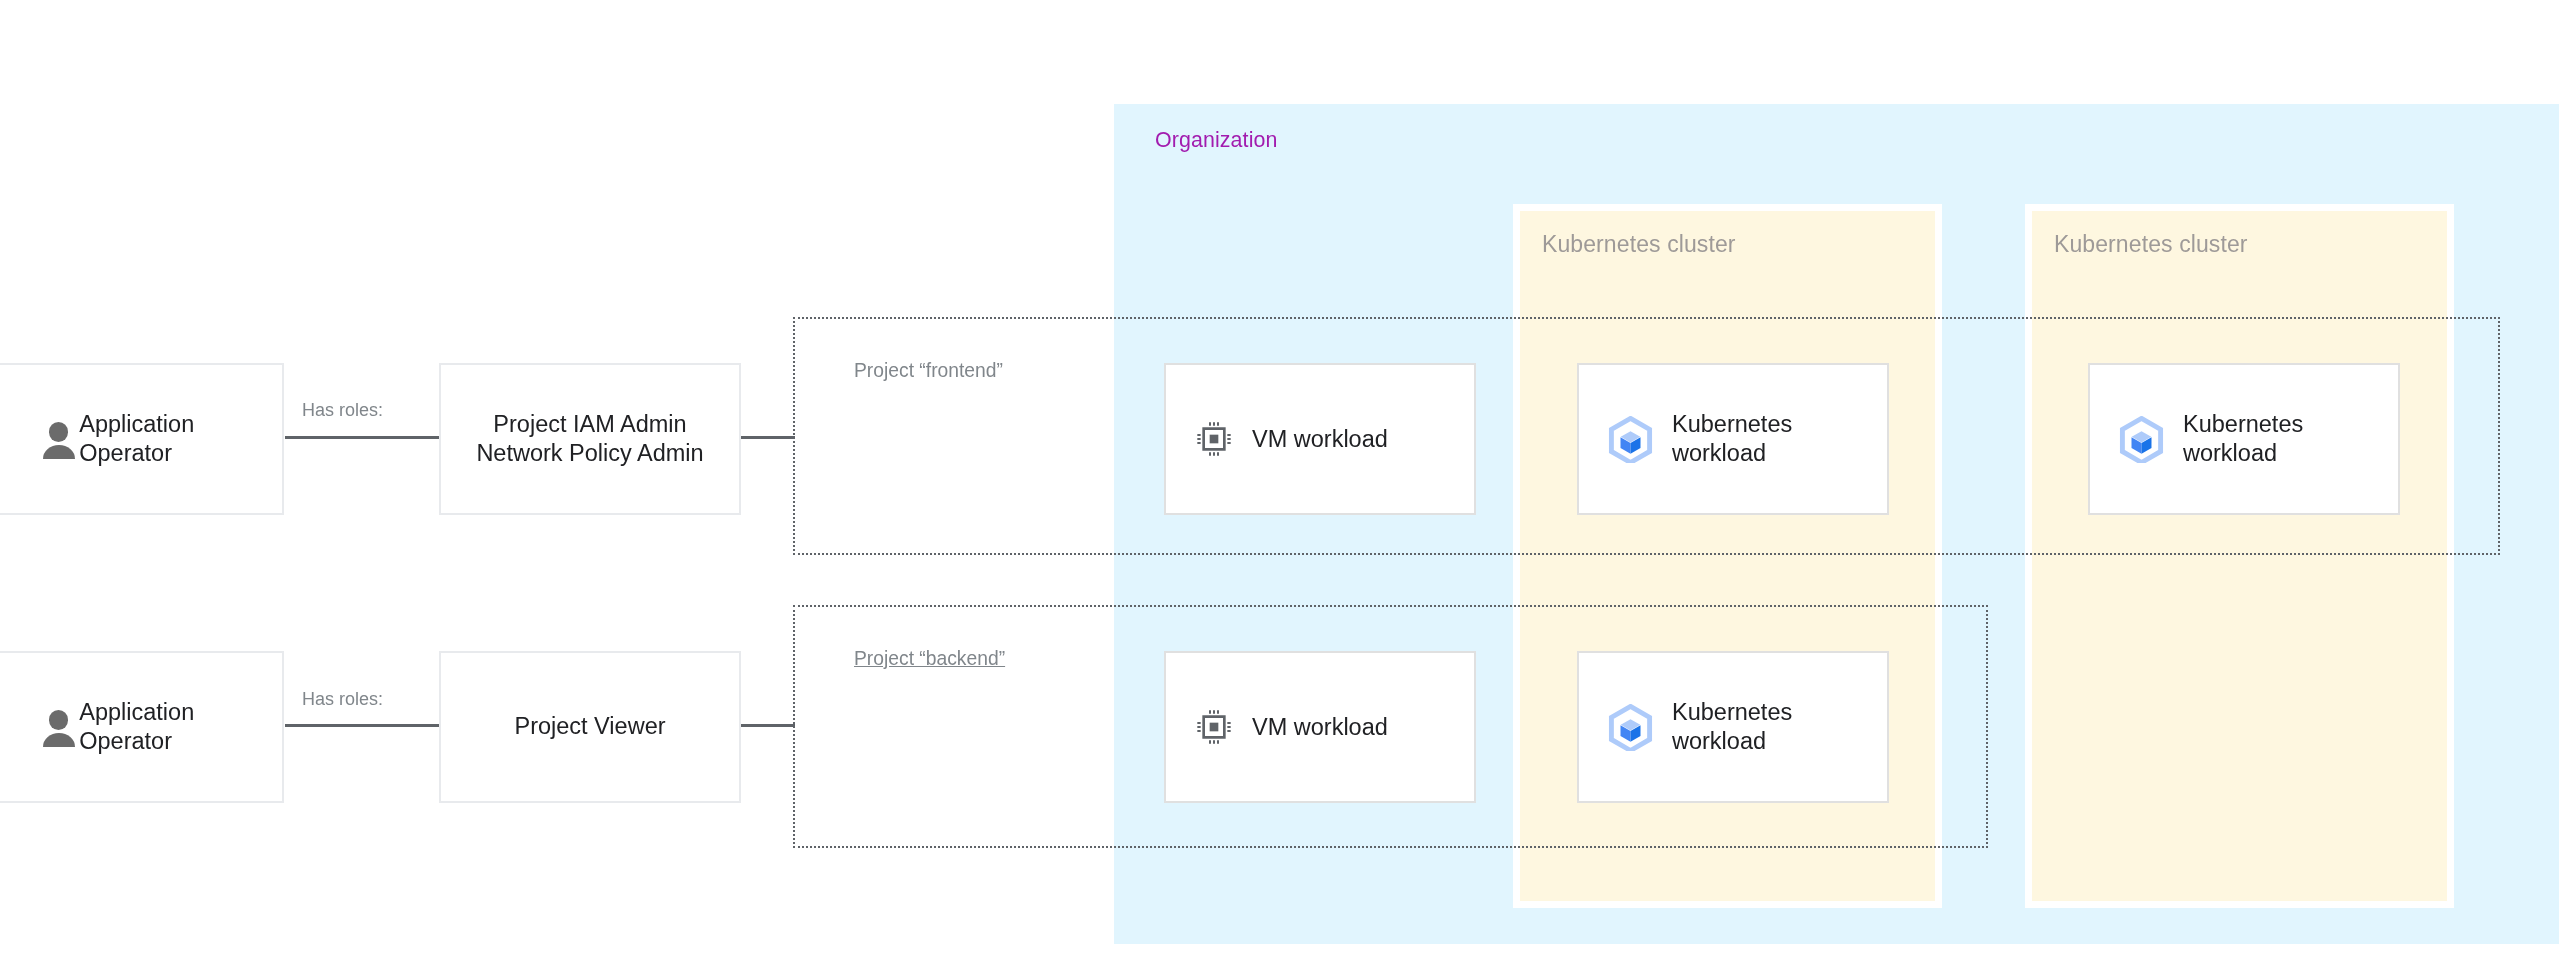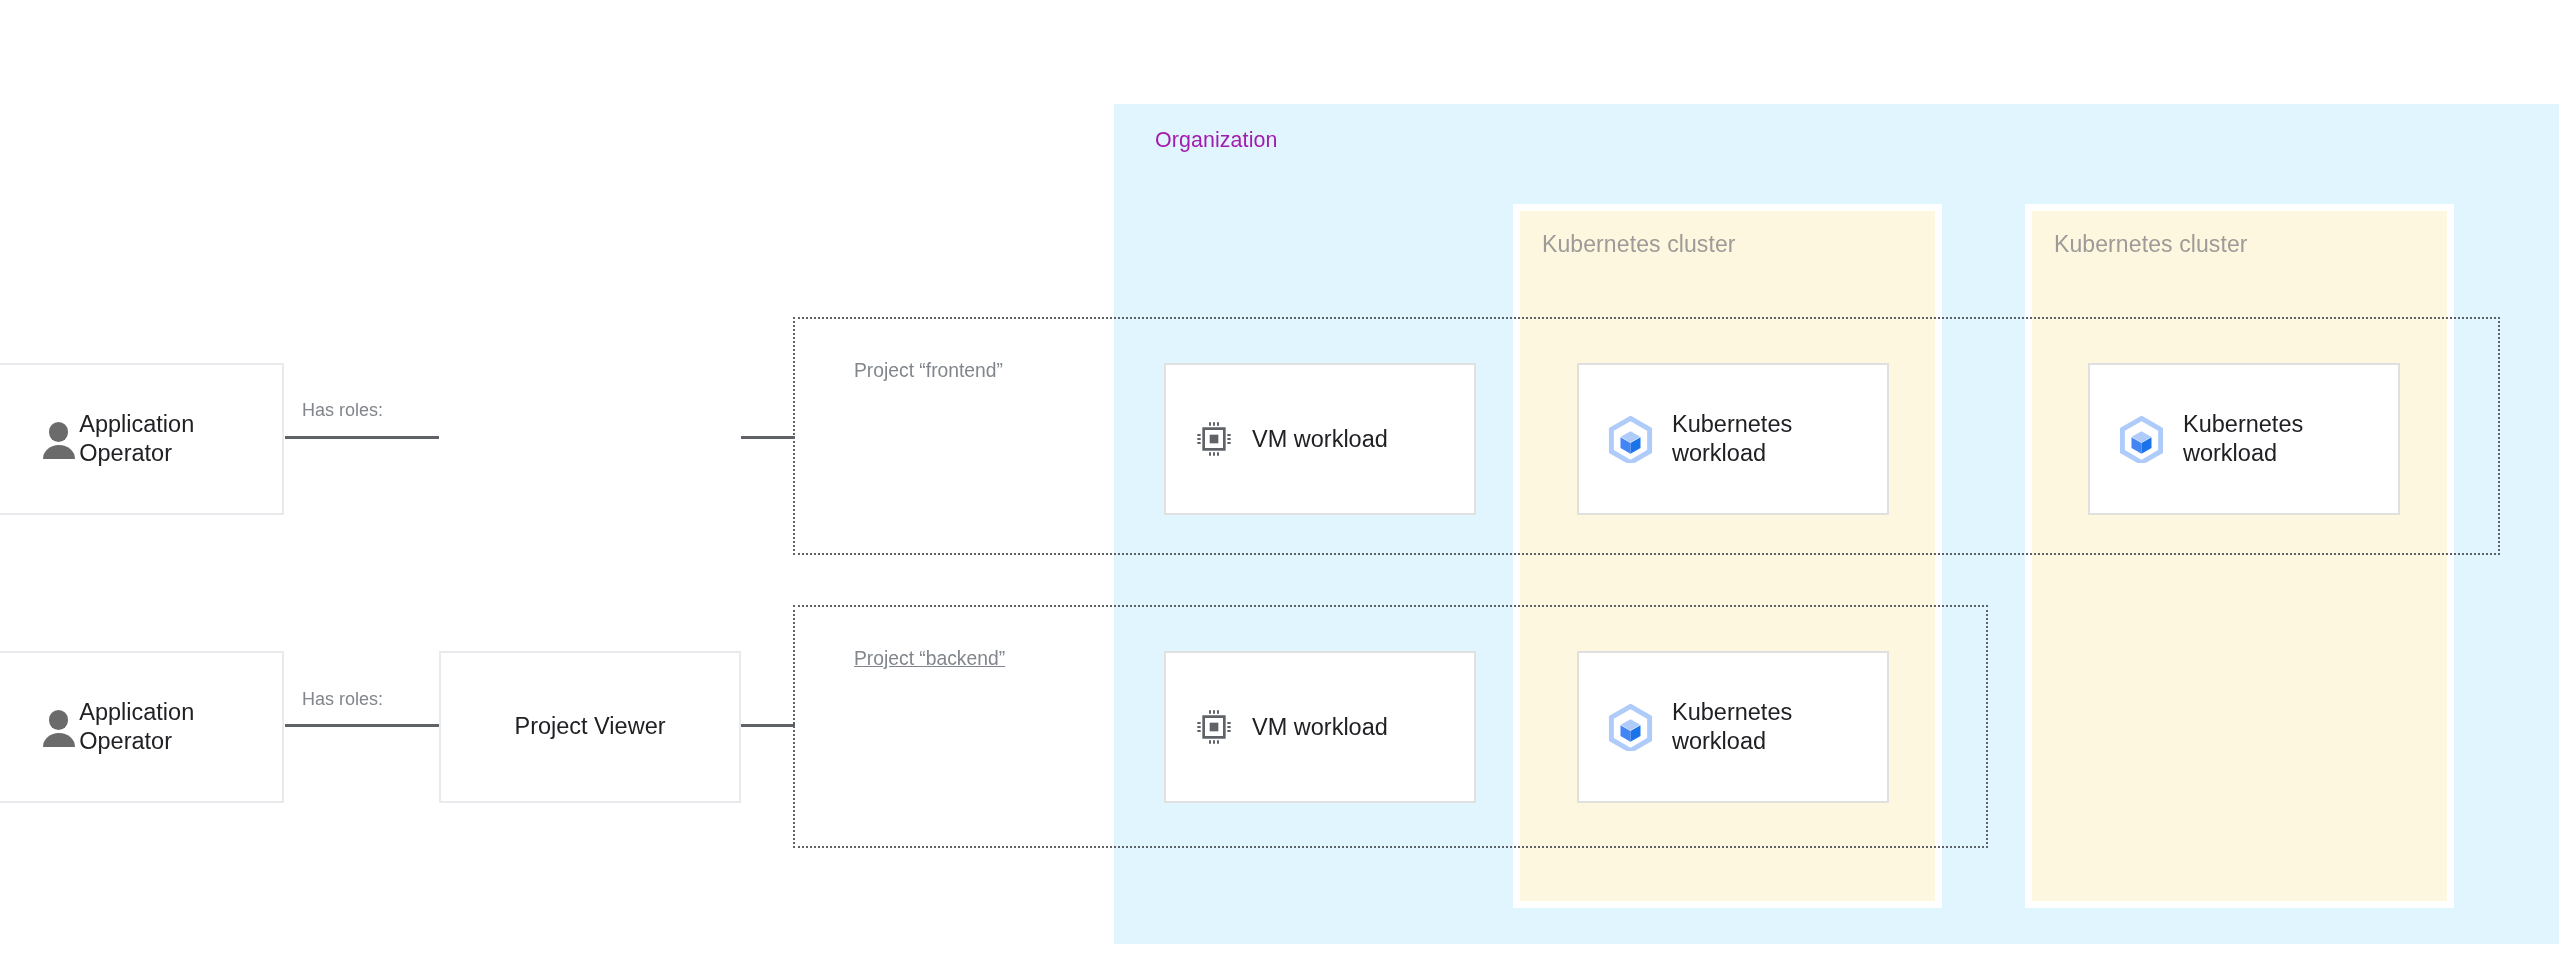--- a/index.html
+++ b/index.html
@@ -233,20 +233,23 @@
   <div class="plain-box actor-box row-top">
     <div class="actor-inner">
       <span class="person-icon">
         <span class="head"></span>
           <span class="body"></span>
       </span>
       <span class="actor-text">Application Operator</span>
     </div>
   </div>
 
+  <div class="plain-box role-box row-top">
+    <span class="role-text">Project IAM Admin Network Policy Admin</span>
+  </div>
 
   <div class="plain-box actor-box row-bottom">
     <div class="actor-inner">
       <span class="person-icon">
         <span class="head"></span>
           <span class="body"></span>
       </span>
       <span class="actor-text">Application Operator</span>
     </div>
   </div>

